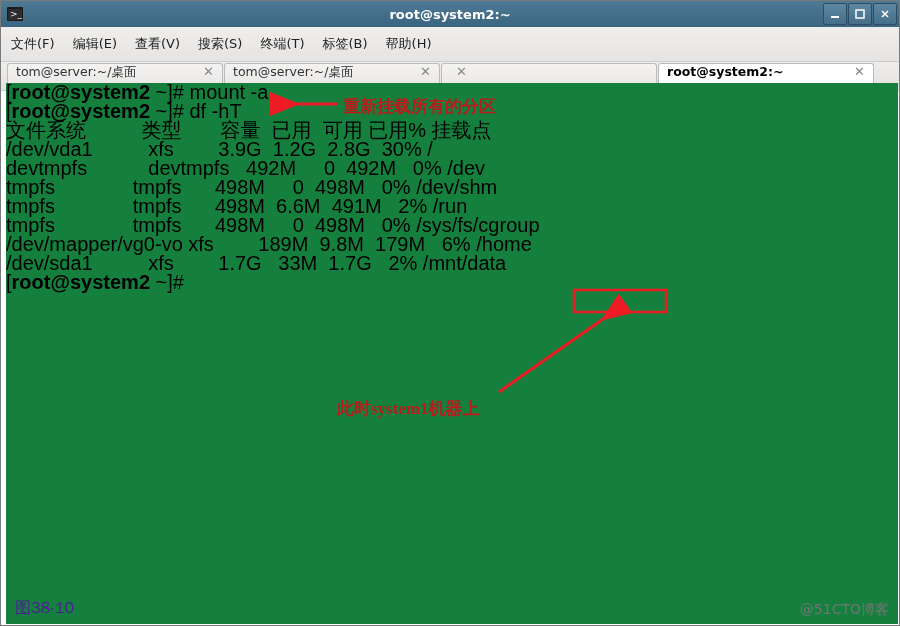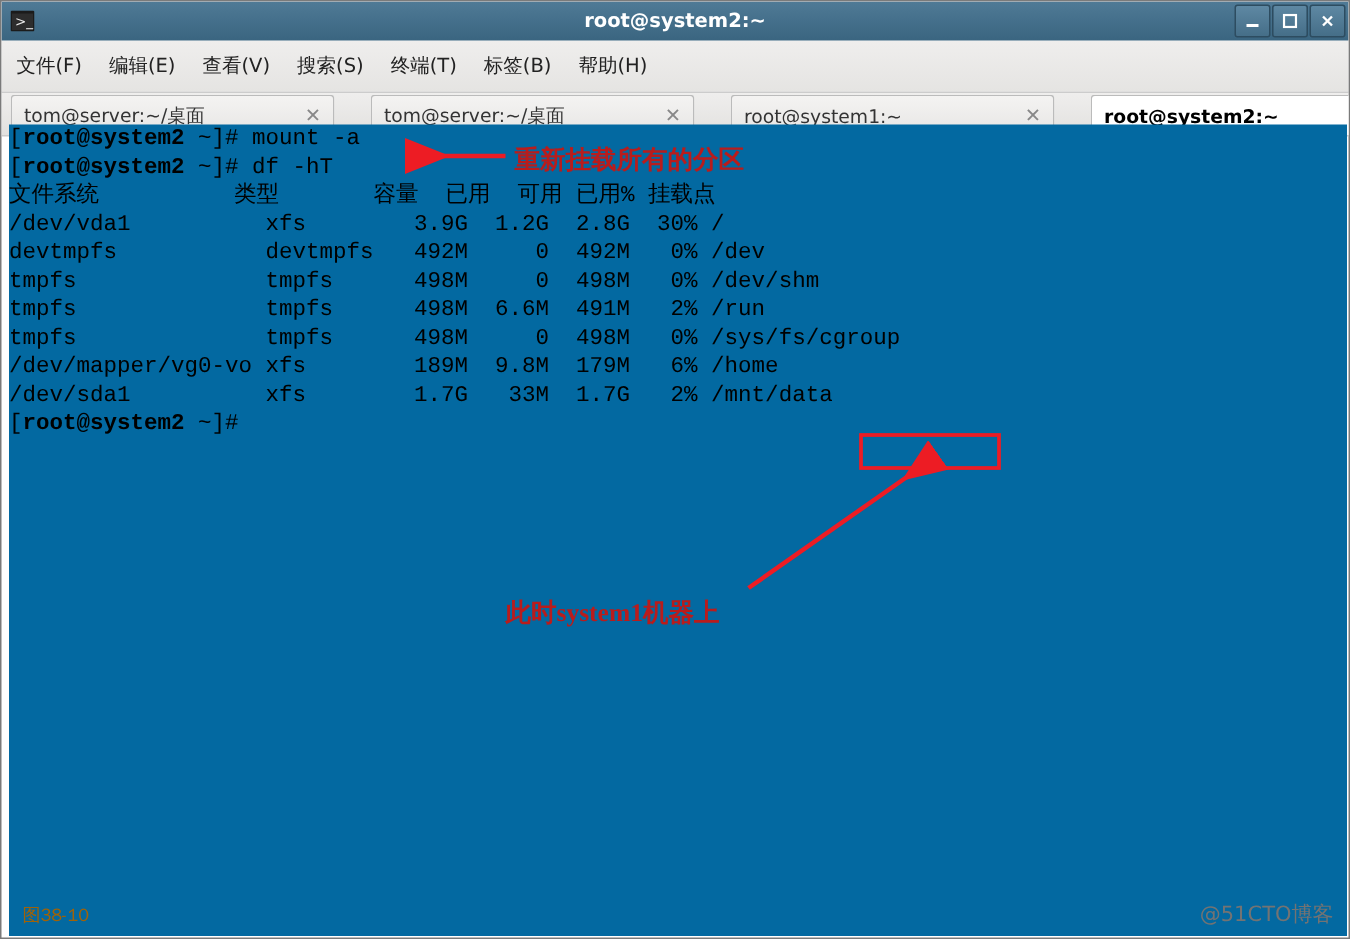--- a/index.html
+++ b/index.html
@@ -8,32 +8,32 @@
     background:linear-gradient(to bottom,#4f7a96 0%,#3a6580 100%);color:#fff;position:relative}
   .titlebar-icon{width:20px;height:20px;margin-left:4px;display:inline-flex;align-items:center;justify-content:center}
   .titlebar-title{position:absolute;left:50%;transform:translateX(-50%);font-size:13px;font-weight:700;color:#fff}
   .winbtns{margin-left:auto;display:flex;gap:1px;margin-right:2px}
   .winbtn{width:22px;height:20px;background:linear-gradient(to bottom,#5e88a3 0%,#456e88 100%);
     color:#fff;display:flex;align-items:center;justify-content:center;font-size:12px;border:1px solid #2d4c60;border-radius:2px}
   .menubar{height:26px;display:flex;align-items:center;gap:18px;padding:4px 10px;font-size:13px;color:#222;
     background:linear-gradient(to bottom,#efeeed 0%,#e5e4e2 100%);border-bottom:1px solid #ccc}
   .tabbar{height:28px;display:flex;align-items:flex-end;padding:0 6px;
     background:linear-gradient(to bottom,#efeeed 0%,#e2e1df 100%);border-bottom:1px solid #ccc}
-  .tab{height:26px;min-width:198px;display:flex;align-items:center;padding:0 8px;font-size:12.5px;color:#333;
-    border:1px solid #bbb;border-bottom:none;border-radius:3px 3px 0 0;margin-right:24px;position:relative;
+  .tab{height:26px;min-width:198px;display:flex;padding:0 8px;font-size:12.5px;color:#333;
+    border:1px solid #bbb;border-bottom:none;border-radius:3px 3px 0 0;margin-right:1px;position:relative;
     background:linear-gradient(to bottom,#f4f3f2 0%,#e7e6e4 100%)}
   .tab.active{background:#fff;font-weight:700;color:#000}
   .tab .tab-label{flex:1;white-space:nowrap;overflow:hidden;text-overflow:ellipsis}
   .tab .tab-close{font-size:13px;color:#888;margin-left:6px}
-  .terminal{position:absolute;left:5px;right:1px;top:82px;bottom:1px;background:#0369a1;
-    font-family:Liberation Mono, monospace;font-size:15px;line-height:19px;color:#000;white-space:pre}
+  .terminal{position:absolute;left:5px;right:1px;top:82px;bottom:1px;background:#15803d;
+    font-family:Liberation Sans, sans-serif;font-size:20px;line-height:19px;color:#000;white-space:pre}
   .svg-annot{position:absolute;left:0;top:0;pointer-events:none}
   .bold{font-weight:700}
   .annot-text{position:absolute;color:#b91c1c;font-weight:700;font-family:Liberation Serif, serif}
-  .figure-label{position:absolute;left:14px;bottom:6px;color:#a16207;font-weight:700;font-size:12px;
+  .figure-label{position:absolute;left:14px;bottom:6px;color:#4c1d95;font-weight:700;font-size:16px;
     font-family:"SimHei","WenQuanYi Zen Hei",sans-serif}
   .watermark{position:absolute;right:10px;bottom:6px;color:#737373;font-size:14px}
 </style>
 </head>
 <body>
 
 <div class="titlebar">
   <span class="titlebar-icon">
     <svg width="16" height="14" viewBox="0 0 16 14">
         <rect x="0" y="0" width="16" height="14" rx="1" fill="#1b1b1b"></rect>
@@ -74,21 +74,20 @@
 <div class="tabbar">
   <div class="tab">
       <span class="tab-label">tom@server:~/桌面</span>
       <span class="tab-close">✕</span>
     </div>
   <div class="tab">
       <span class="tab-label">tom@server:~/桌面</span>
       <span class="tab-close">✕</span>
     </div>
   <div class="tab">
-      <span class="tab-label">root@system1:~</span>
       <span class="tab-close">✕</span>
     </div>
   <div class="tab active">
       <span class="tab-label">root@system2:~</span>
       <span class="tab-close">✕</span>
     </div>
 </div>
 
 <div class="terminal" id="term">[<span class="bold">root@system2</span> ~]# mount -a
 [<span class="bold">root@system2</span> ~]# df -hT

